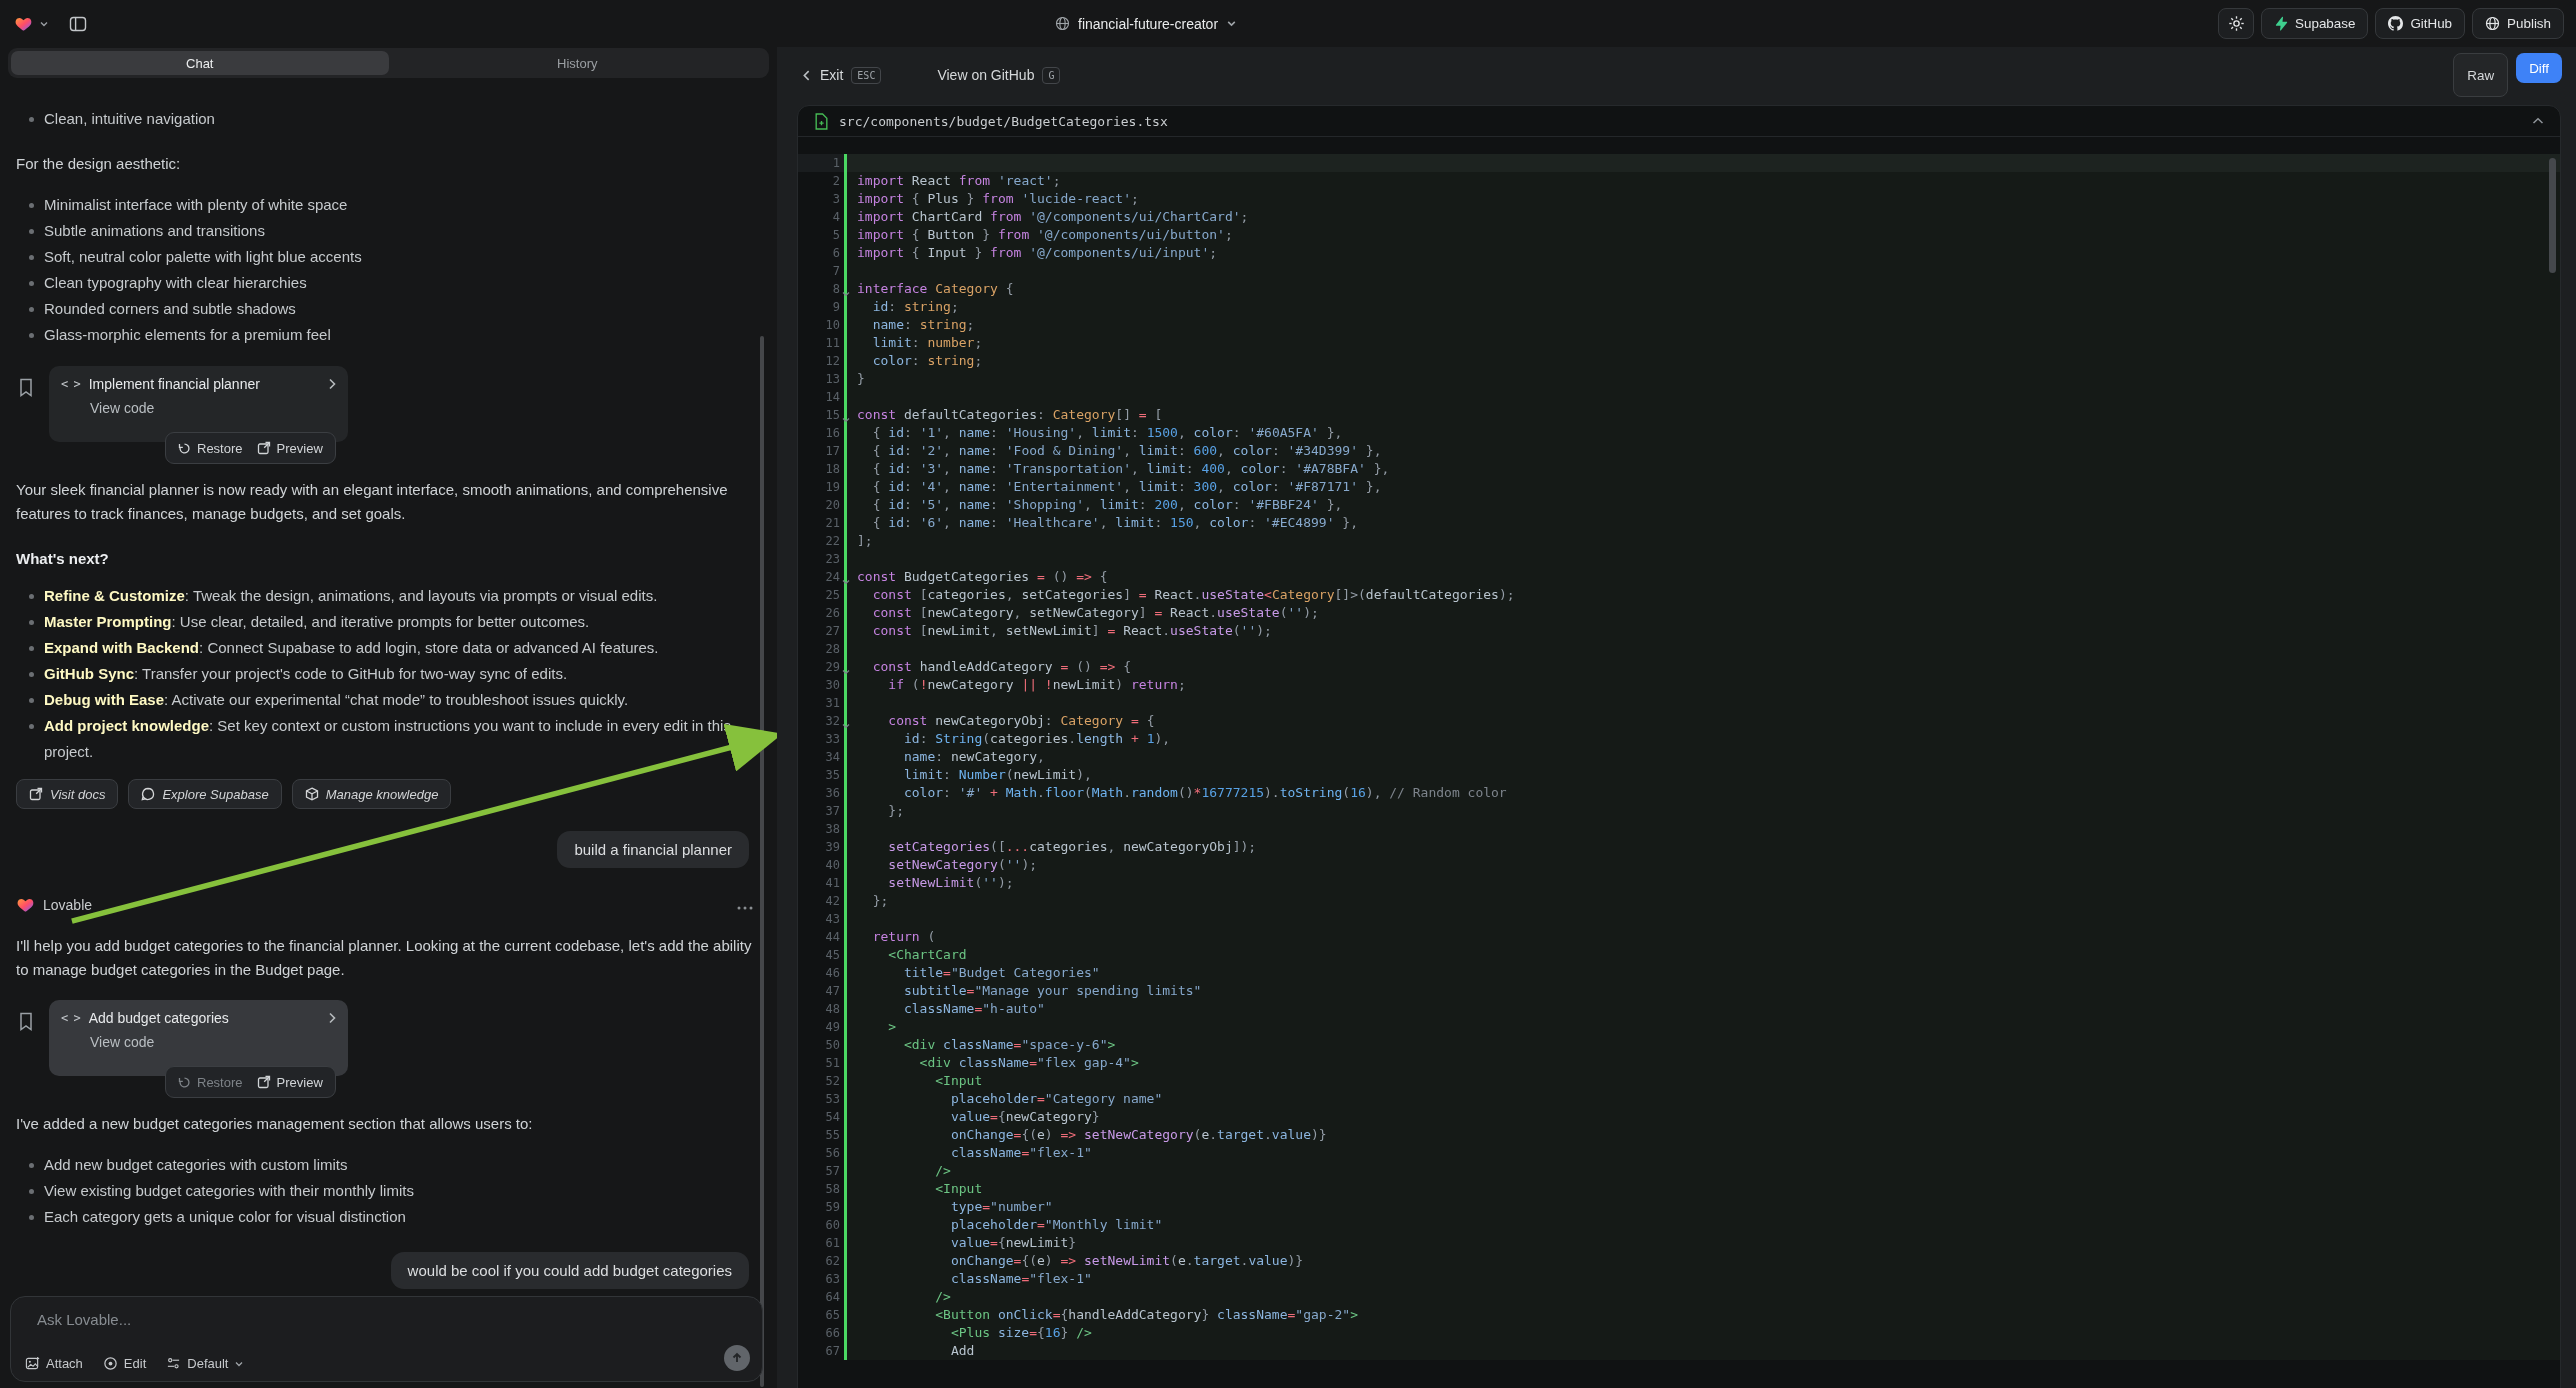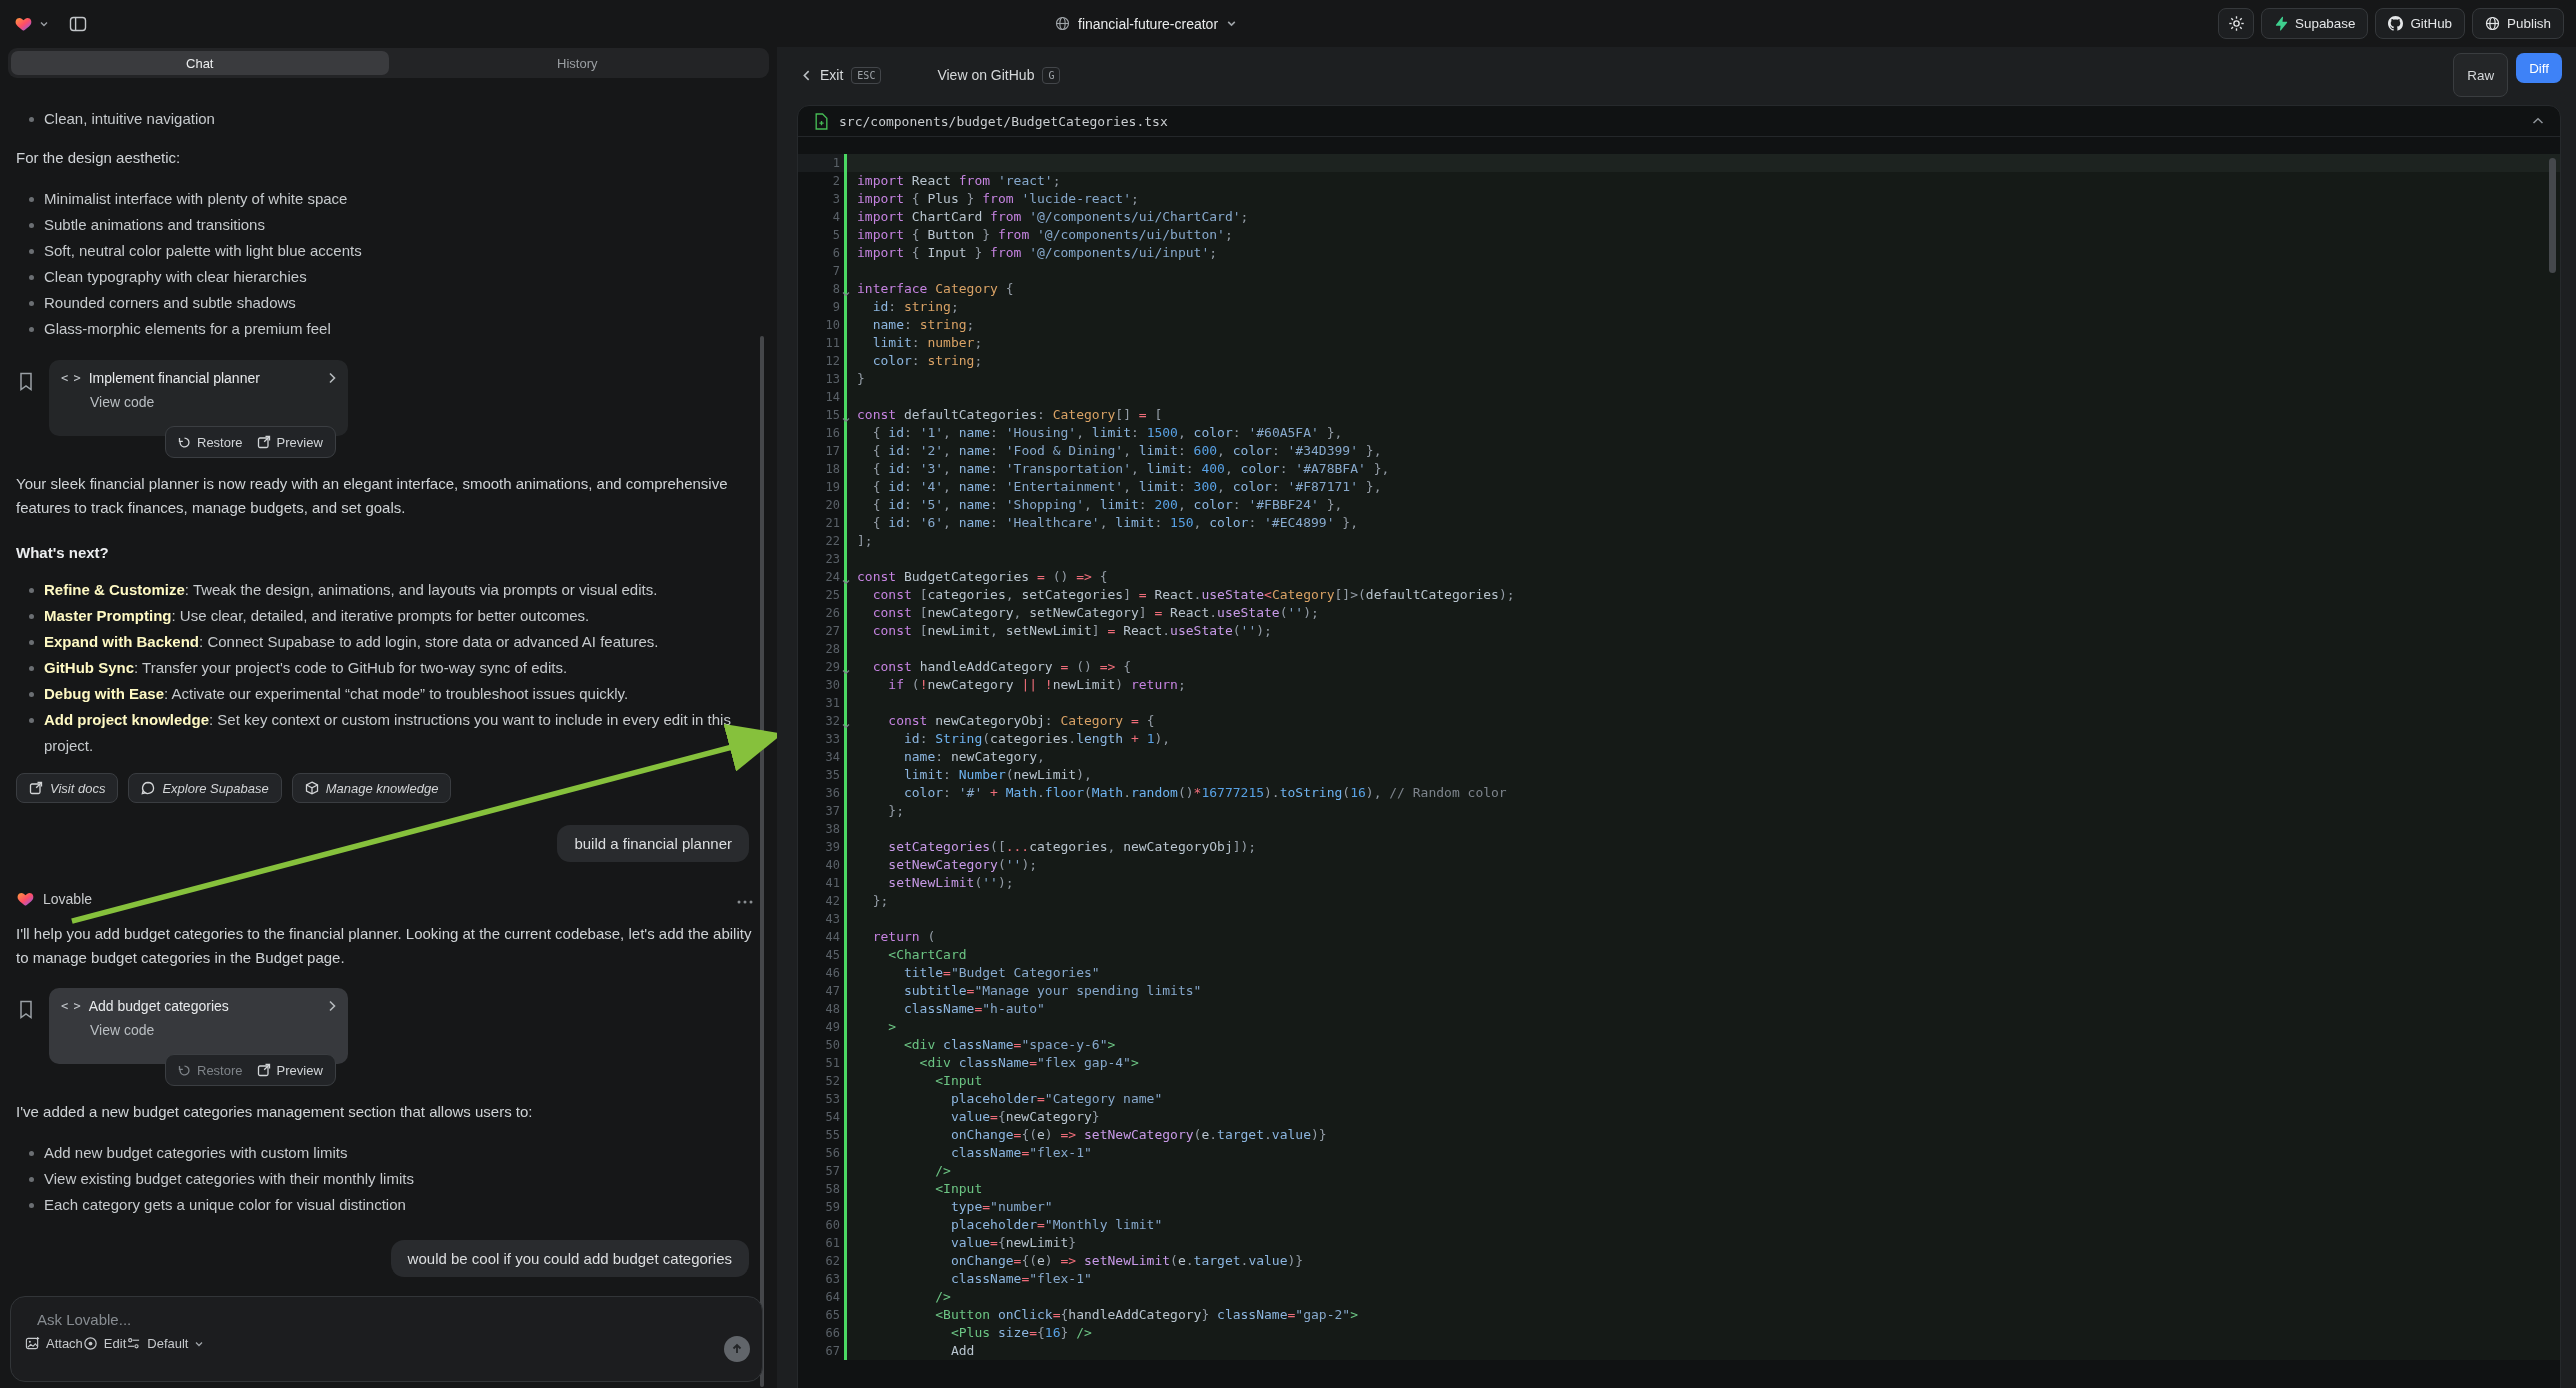--- a/index.html
+++ b/index.html
@@ -29,21 +29,21 @@
          border-radius:7px; cursor:pointer; }
   .tab.active { background:#3a3b3e; color:#eceeef; }
 
   #chat-scroll { position:absolute; top:33px; left:0; right:0; bottom:92px; padding:10px 20px 0 16px; overflow:hidden; }
 
   .bullet-list { margin-top:16px; }
   .bullet-item { display:flex; font-size:15px; color:#c6cacd; line-height:26px; }
   .dot { width:5px; height:5px; border-radius:50%; background:#6b6f73; margin:11px 10px 0 13px; flex:0 0 5px; }
   .bullet-item b { color:#fef9c3; font-weight:bold; }
   .chat-para { margin-top:36px; font-size:15px; line-height:24px; color:#cfd3d6; max-width:737px; }
-  .chat-para.tight { margin-top:14px; }
+  .chat-para.tight { margin-top:20px; }
   .chat-heading { margin-top:24px; font-size:15px; font-weight:bold; color:#eceef0; }
 
   .vcard-row { position:relative; margin-top:18px; height:76px; }
   .bookmark-wrap { position:absolute; left:2px; top:12px; color:#9aa0a5; }
   .vcard { position:absolute; left:33px; top:0; width:299px; height:76px; background:#242628; border-radius:10px;
            padding:10px 12px; cursor:pointer; }
   .vcard.vcard-hl { background:#37393d; }
   .vcard-top { display:flex; align-items:center; gap:9px; }
   .vcode { font-family:"DejaVu Sans Mono",monospace; font-size:12px; color:#c3c7cb; letter-spacing:-1px; }
   .vtitle { font-size:14px; color:#e8eaec; flex:1; }
@@ -60,21 +60,21 @@
   .user-bubble { margin:22px 8px 0 auto; width:fit-content; max-width:418px; background:#292b2e; border-radius:13px;
                  padding:10px 17px; font-size:15px; color:#dcdee0; }
   .assistant-header { margin-top:28px; display:flex; align-items:center; gap:8px; }
   .assistant-name { font-size:14px; color:#c9ccce; flex:1; }
   .dots-menu { color:#8a8e92; cursor:pointer; margin-right:4px; }
 
   
   #composer { position:absolute; left:10px; right:14px; bottom:6px; height:86px; background:#1c1d1f;
               border:1px solid #323538; border-radius:15px; padding:14px 14px 10px 26px; }
   #composer-placeholder { font-size:15px; color:#878c91; }
-  #composer-row { position:absolute; left:14px; right:12px; bottom:19px; display:flex; align-items:flex-start; }
+  #composer-row { position:absolute; left:14px; right:12px; bottom:10px; display:flex; align-items:flex-end; gap:20px; }
   .comp-btn { display:flex; align-items:center; gap:6px; font-size:13px; color:#c6c9cc; cursor:pointer; }
   #send-btn { margin-left:auto; width:26px; height:26px; border-radius:50%; background:#606润468; background:#61656a;
               display:flex; align-items:center; justify-content:center; color:#1b1c1e; font-size:14px; cursor:pointer; }
   #chat-scrollbar { position:absolute; right:13px; top:289px; width:4px; height:1051px; border-radius:2px;
                     background:#55585b; opacity:.75; }
   #annotation-arrow { position:absolute; left:0; top:0; width:100%; height:100%; pointer-events:none; z-index:40; }
 
   
   #workspace { position:absolute; top:47px; left:777px; right:0; bottom:0; background:#1d1f21; }
   #ws-header { height:56px; display:flex; align-items:center; padding:0 14px 0 24px; }

